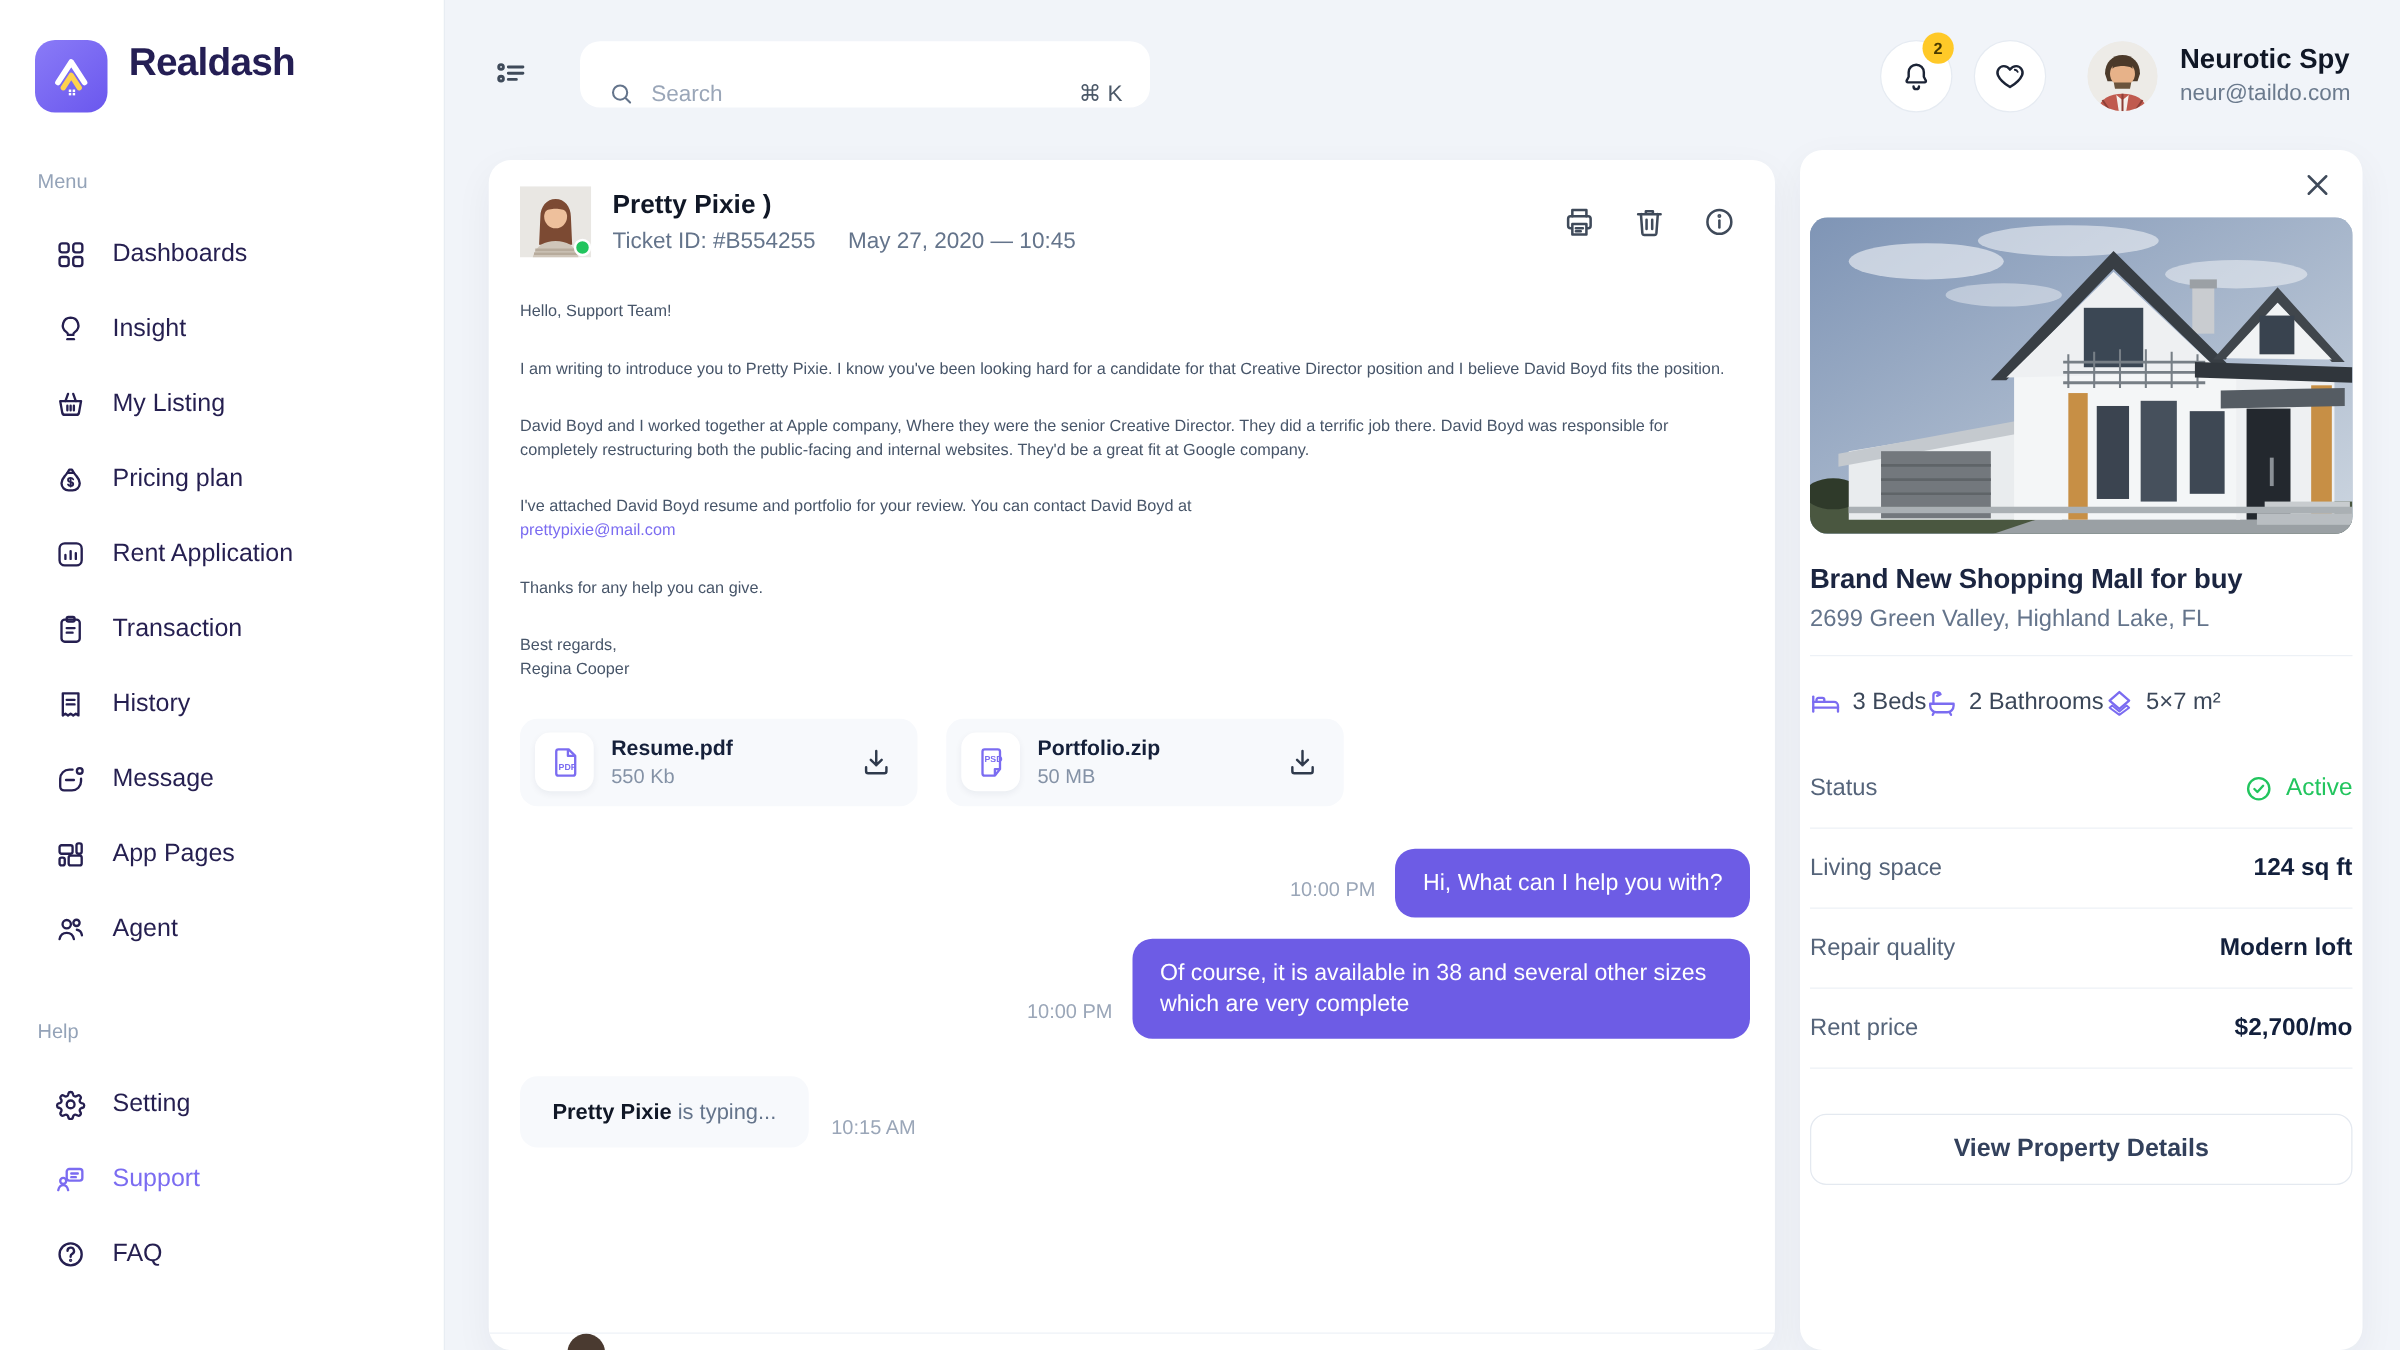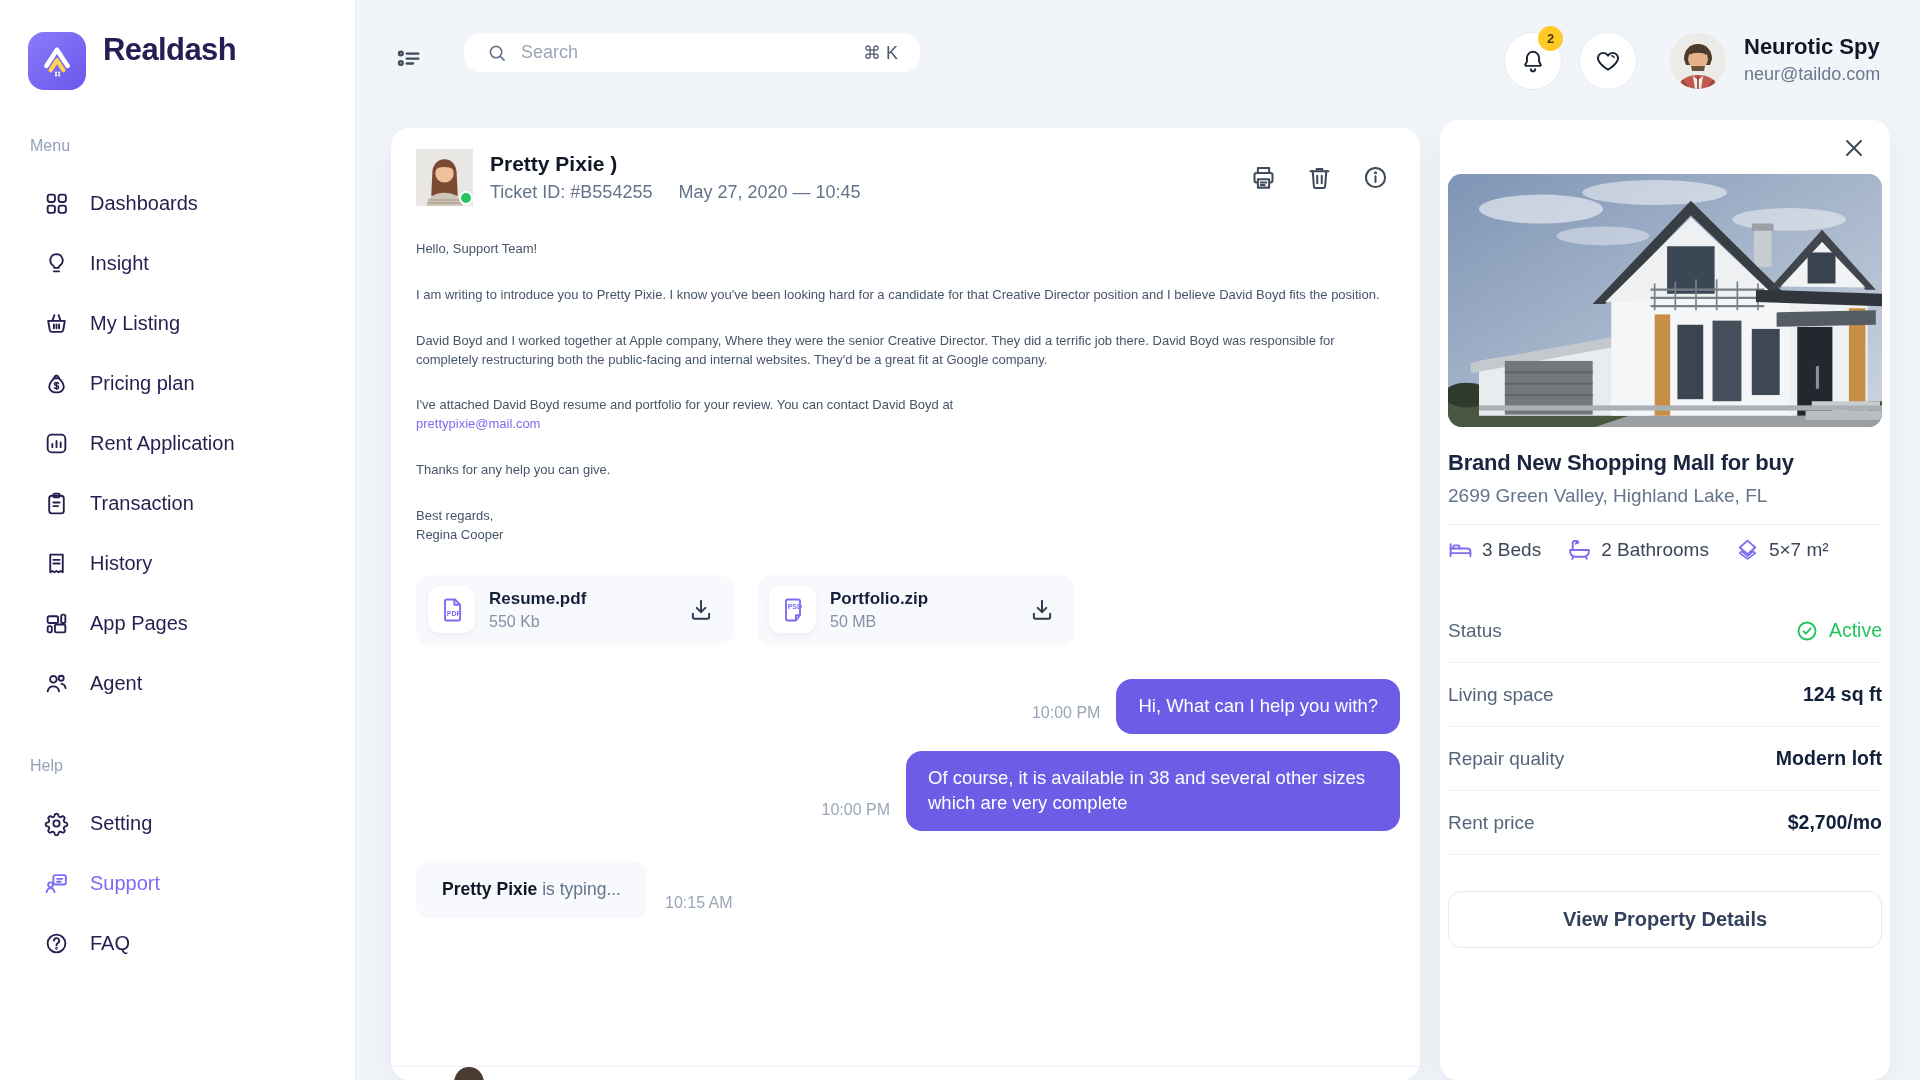--- a/index.html
+++ b/index.html
@@ -15,21 +15,21 @@
   .side-label{margin:47px 0 0 30px;font-size:16px;color:#94a3b8}
   .side-nav{margin-top:18px}
   .side-item{height:60px;display:flex;align-items:center;gap:21px;padding-left:44px;font-size:20px;color:#251f50;cursor:pointer}
   .side-item svg{width:25px;height:25px;flex:0 0 25px}
   .side-item.active{color:#7b6cf1}
   .help-label{margin-top:44px}
 
   
   .topbar{position:absolute;left:356px;top:0;width:1564px;height:112px}
   .list-toggle{position:absolute;left:39px;top:46px;width:28px;height:28px;color:#3f4a5a;cursor:pointer}
-  .search{position:absolute;left:108px;top:33px;width:456px;height:39px;background:#fff;border-radius:16px;display:flex;align-items:center;padding:0 22px;gap:13px}
+  .search{position:absolute;left:108px;top:33px;width:456px;height:53px;background:#fff;border-radius:16px;display:flex;align-items:flex-end;padding:0 22px;gap:13px}
   .search input{border:none;outline:none;flex:1;font-size:18px;color:#334155;background:transparent;font-family:inherit}
   .search input::placeholder{color:#9aa6b8}
   .search .glass{color:#64748b}
   .shortcut{color:#4b5868;font-size:18px;white-space:nowrap}
   .icon-btn{position:absolute;width:58px;height:58px;border-radius:50%;background:#fff;border:1px solid #e6ebf2;display:grid;place-items:center;color:#1c2436;cursor:pointer}
   .btn-bell{left:1148px;top:32px}
   .btn-heart{left:1223px;top:32px}
   .badge{position:absolute;top:-7px;right:-2px;min-width:25px;height:25px;border-radius:13px;background:#ffc928;color:#4a3b00;font-size:13px;font-weight:700;display:grid;place-items:center}
   .avatar-top{position:absolute;left:1314px;top:33px;width:56px;height:56px;border-radius:50%;overflow:hidden;background:#eceae6;cursor:pointer}
   .user-name{position:absolute;left:1388px;top:34px;font-size:22px;font-weight:700;color:#101726}
@@ -73,21 +73,21 @@
   .chat-bottom-divider{position:absolute;left:0;right:0;bottom:13px;height:1px;background:#eef2f7}
   .partial-avatar{position:absolute;left:63px;bottom:-17px;width:30px;height:30px;border-radius:50%;background:#4a3a30}
 
   
   .property-panel{position:absolute;left:1440px;top:120px;width:450px;height:960px;background:#fff;border-radius:18px;box-shadow:0 10px 30px rgba(23,32,64,.05);padding:16px 8px 0}
   .close-btn{position:absolute;top:16px;right:24px;width:24px;height:24px;color:#3f4a5a;cursor:pointer}
   .photo{margin-top:38px;height:253px;border-radius:14px;overflow:hidden;background:#9eb0c6}
   .prop-title{margin-top:23px;font-size:22px;font-weight:700;color:#1b2540;letter-spacing:-.2px}
   .prop-address{margin-top:9px;font-size:19px;color:#64748b}
   .prop-divider{margin-top:17px;height:1px;background:#edf1f6}
-  .features{margin-top:12px;height:50px;display:flex;align-items:flex-start;gap:26px}
+  .features{margin-top:12px;height:50px;display:flex;align-items:center;}
   .feature{display:flex;align-items:center;gap:9px;font-size:19px;color:#3b4759}
   .feature svg{width:25px;height:25px;color:#7b6cf1}
   .prop-rows{margin-top:12px}
   .prop-row{height:64px;display:flex;align-items:center;justify-content:space-between;border-bottom:1px solid #edf1f6}
   .prop-row .lab{font-size:19px;color:#55647a}
   .prop-row .val{font-size:19.5px;font-weight:700;color:#13203c}
   .status-val{display:flex;align-items:center;gap:10px;color:#22c55e;font-size:19.5px;font-weight:500}
   .status-val svg{width:24px;height:24px}
   .cta{margin-top:36px;width:100%;height:57px;background:#fff;border:1.5px solid #e4e9f0;border-radius:13px;font-size:20px;font-weight:600;color:#33415c;font-family:inherit;cursor:pointer}
 </style>
@@ -157,20 +157,28 @@
           <path d="M9 11h6m-6 3.5h4.5"></path>
         </svg>
       <span>Transaction</span>
     </div>
     <div class="side-item">
       <svg viewBox="0 0 24 24" fill="none" stroke="currentColor" stroke-width="1.8" stroke-linecap="round" stroke-linejoin="round">
           <path d="M6 3.5h12v17l-2-1.4-2 1.4-2-1.4-2 1.4-2-1.4-2 1.4v-17Z"></path>
           <path d="M9 8.5h6M9 12h6"></path>
         </svg>
       <span>History</span>
+    </div>
+    <div class="side-item">
+      <svg viewBox="0 0 24 24" fill="none" stroke="currentColor" stroke-width="1.8" stroke-linecap="round" stroke-linejoin="round">
+          <path d="M20 11.5v2a7 7 0 0 1-7 7h-6a3 3 0 0 1-3-3v-6a7 7 0 0 1 7-7h2.5"></path>
+          <path d="M8.5 12.5h6"></path>
+          <circle cx="19" cy="5.5" r="2.2"></circle>
+        </svg>
+      <span>Message</span>
     </div>
     <div class="side-item">
       <svg viewBox="0 0 24 24" fill="none" stroke="currentColor" stroke-width="1.8">
           <rect x="3.5" y="5" width="10" height="6.5" rx="1.5"></rect>
           <rect x="16.5" y="3.5" width="4" height="8" rx="1.5"></rect>
           <rect x="3.5" y="14.5" width="4" height="6" rx="1.5"></rect>
           <rect x="10.5" y="13" width="10" height="7.5" rx="1.5"></rect>
         </svg>
       <span>App Pages</span>
     </div>

